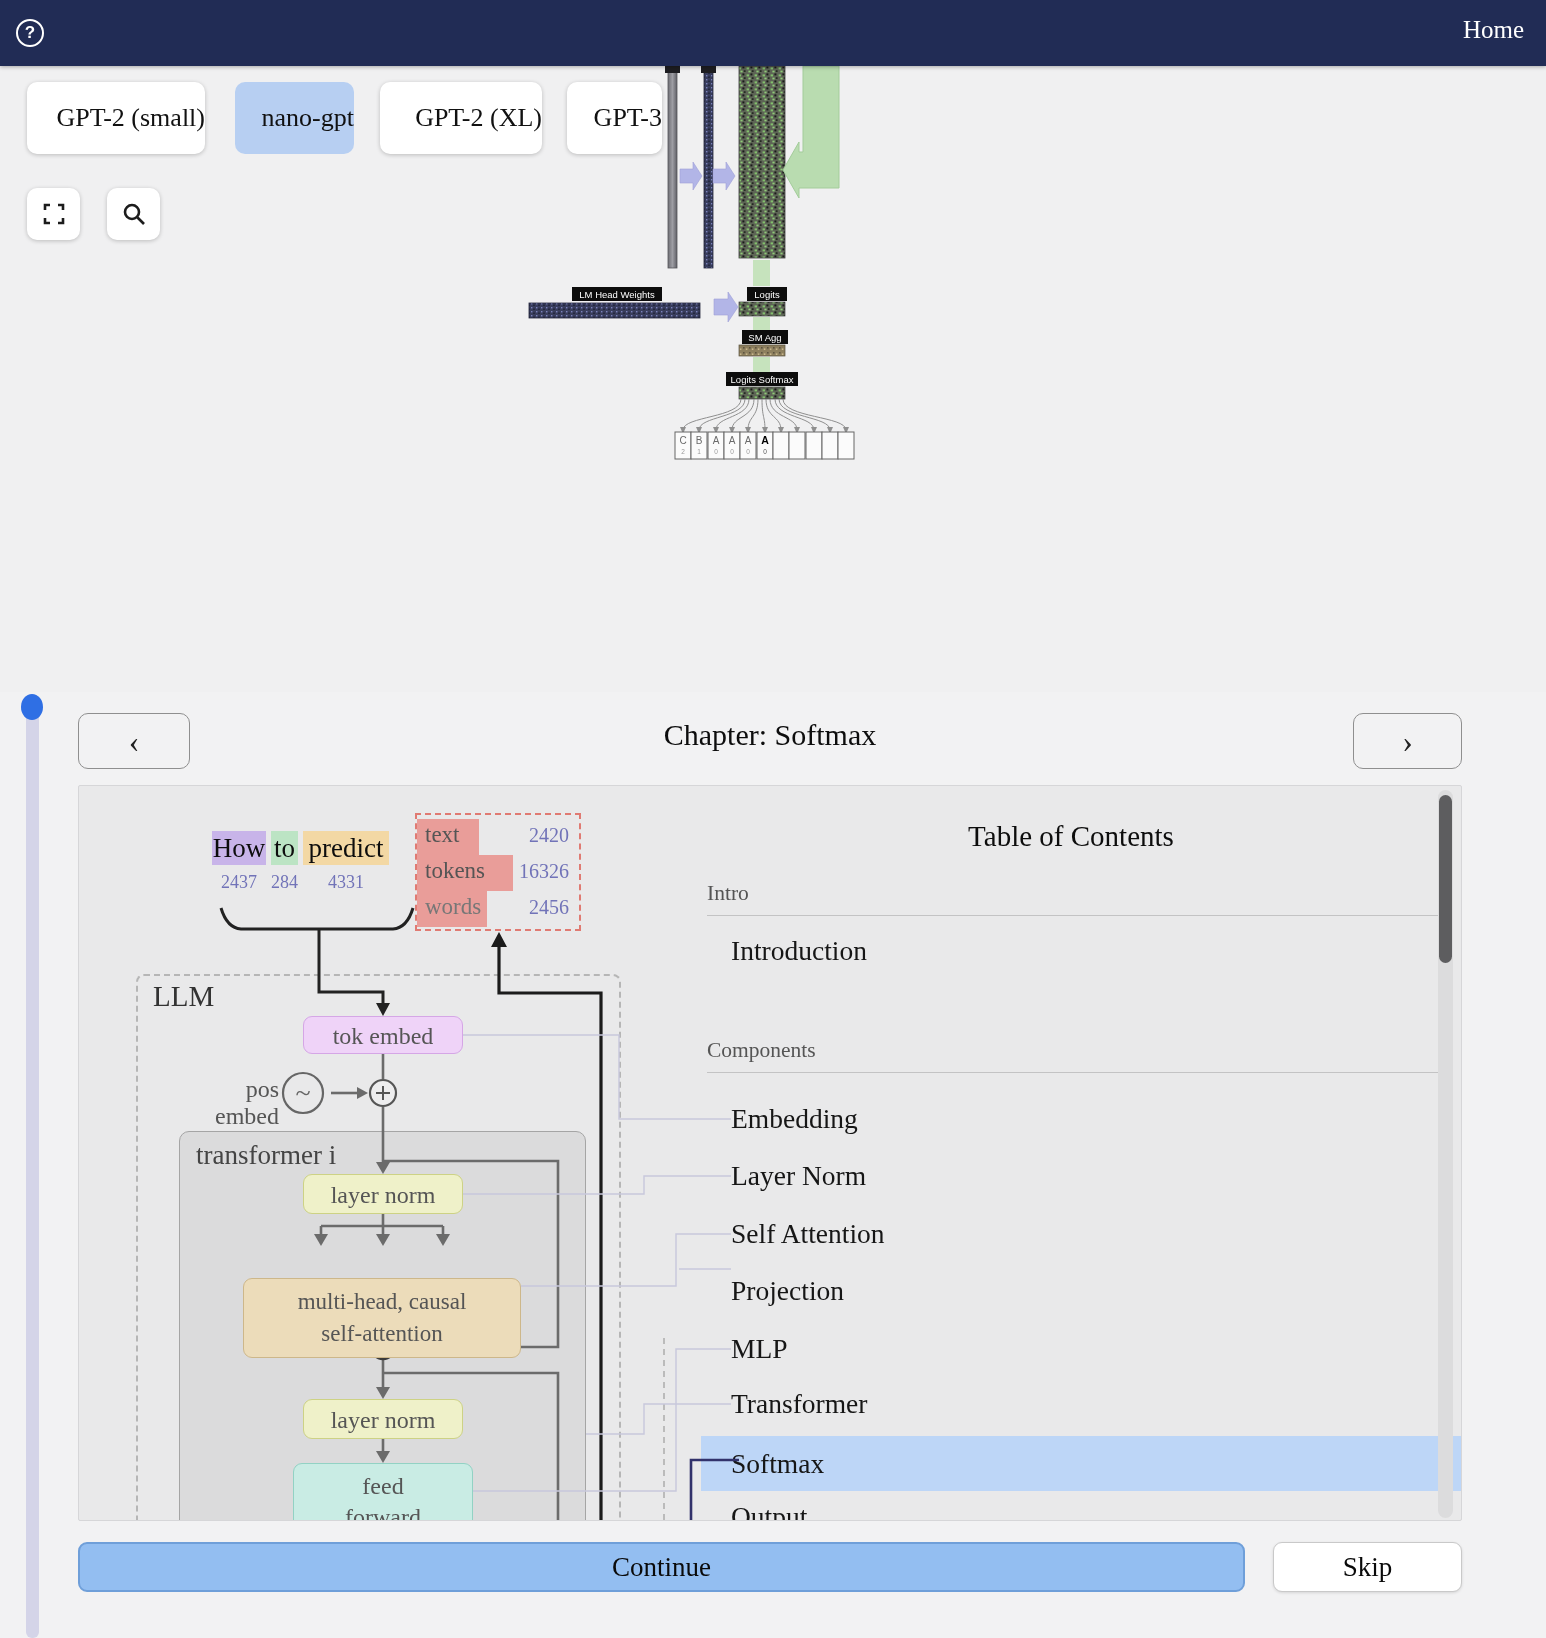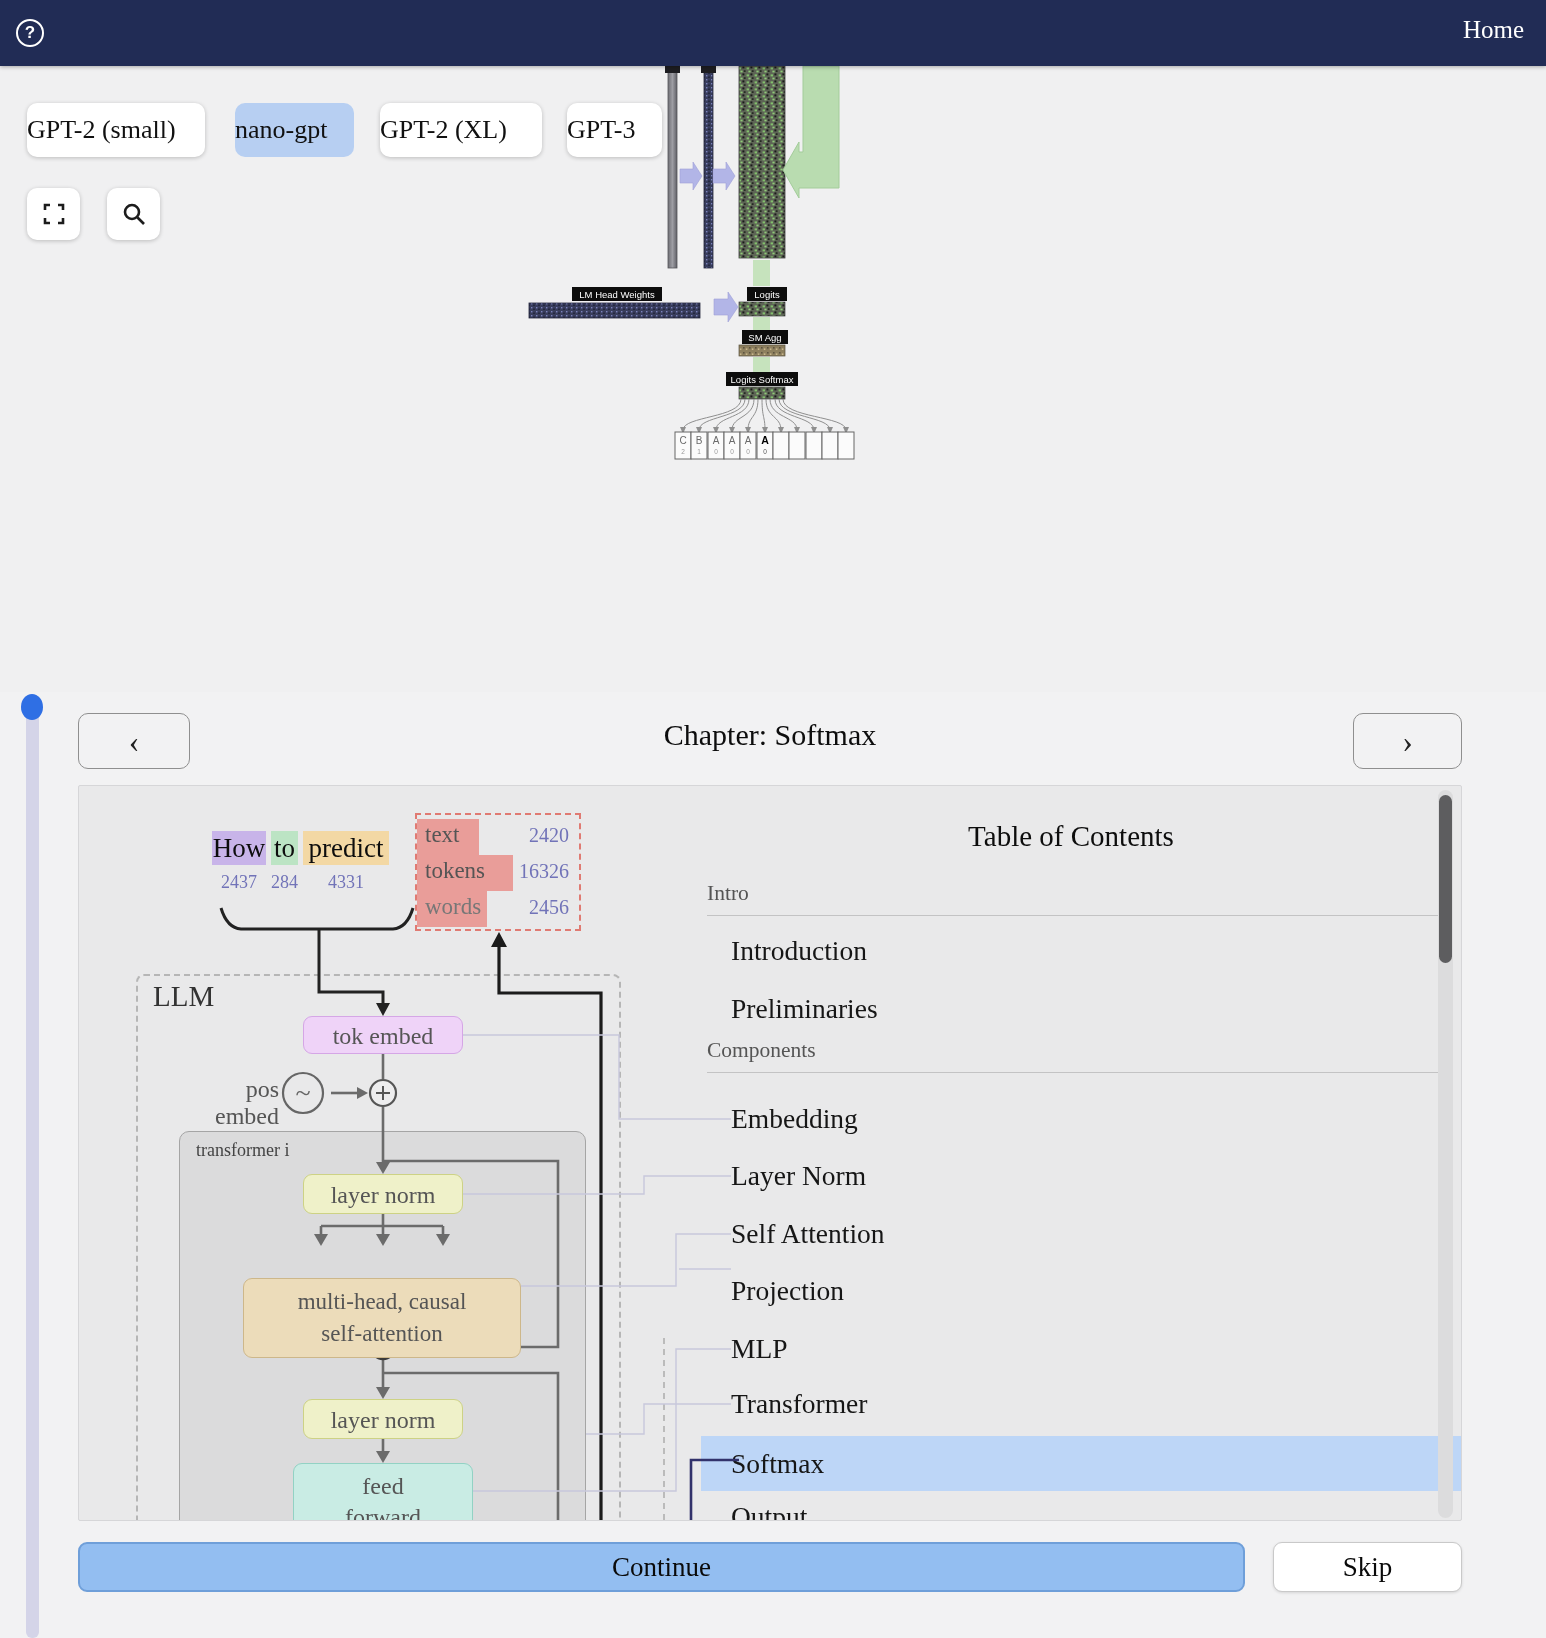--- a/index.html
+++ b/index.html
@@ -8,38 +8,38 @@
   .abs { position:absolute; }
 
   
   .header { position:absolute; left:0; top:0; width:1546px; height:66px; background:#212c55; box-shadow:0 1px 4px rgba(0,0,0,.3); z-index:10;}
   .help-circle { position:absolute; left:16px; top:19px; width:28px; height:28px; border:2px solid #fff; border-radius:50%; color:#fff; font-size:17px; font-weight:bold; text-align:center; line-height:24px; font-family:"Liberation Sans", sans-serif;}
   .header-title { position:absolute; left:0; top:11px; width:100%; text-align:center; color:#fff; font-size:35px; font-weight:bold; }
   .home-link { position:absolute; right:22px; top:16px; color:#fff; font-size:25px; }
 
   
   .canvas { position:absolute; left:0; top:66px; width:1546px; height:626px; background:#f0f0f1; box-shadow:0 2px 5px rgba(0,0,0,.15); }
-  .model-btn { position:absolute; top:37px; height:54px; background:#fff; border:none; border-radius:10px; box-shadow:0 1px 4px rgba(0,0,0,.22); font-family:"Liberation Serif", serif; font-size:26px; color:#111; text-align:left; cursor:pointer;}
+  .model-btn { position:absolute; top:16px; height:72px; background:#fff; border:none; border-radius:10px; box-shadow:0 1px 4px rgba(0,0,0,.22); font-family:"Liberation Serif", serif; font-size:26px; color:#111; text-align:right; cursor:pointer;}
   .model-btn.selected { background:#b7cff2; box-shadow:none; }
   .icon-btn { position:absolute; top:122px; width:53px; height:52px; background:#fff; border:none; border-radius:10px; box-shadow:0 1px 4px rgba(0,0,0,.22); cursor:pointer; display:flex; align-items:center; justify-content:center;}
 
   
   .walkthrough { position:absolute; left:0; top:692px; width:1546px; height:946px; background:#f2f2f3; }
   .timeline-bar { position:absolute; left:26px; top:13px; width:13px; height:933px; background:#d4d4e8; border-radius:6px; }
   .timeline-dot { position:absolute; left:21px; top:2px; width:22px; height:26px; background:#2f6fe4; border-radius:50%; }
   .nav-btn { position:absolute; top:21px; height:56px; background:transparent; border:1.6px solid #8f8f8f; border-radius:10px; font-size:32px; color:#222; cursor:pointer; font-family:"Liberation Serif", serif; line-height:50px; text-align:center;}
   .chapter-title { position:absolute; left:78px; top:26px; width:1384px; text-align:center; font-size:30px; color:#0d0d0d; }
 
   .content-panel { position:absolute; left:78px; top:93px; width:1384px; height:736px; background:#e9e9ea; border:1px solid #d6d6d8; border-radius:2px; overflow:hidden; }
 
   
   .llm-box { position:absolute; left:57px; top:188px; width:485px; height:600px; border:2px dashed #b6b6b6; border-radius:8px; z-index:1;}
   .llm-label { position:absolute; left:15px; top:4px; font-size:29px; color:#333; }
   .tf-box { position:absolute; left:100px; top:345px; width:407px; height:440px; background:#dbdbdc; border:1.5px solid #a5a5a5; border-radius:10px; z-index:1;}
-  .tf-label { position:absolute; left:16px; top:8px; font-size:18px; color:#444; }
+  .tf-label { position:absolute; left:16px; top:8px; font-size:27px; color:#444; }
   .dsvg { position:absolute; left:0; top:0; z-index:2; }
   .node { position:absolute; z-index:3; text-align:center; font-size:24px; color:#555; border-radius:9px; }
   .chip { position:absolute; z-index:3; font-size:27px; color:#0d0d0d; text-align:center; line-height:34px; }
   .chip-id { position:absolute; z-index:3; font-size:18px; color:#7173b8; text-align:center; }
   .red-box { position:absolute; left:336px; top:27px; width:166px; height:118px; border:2px dashed #e07a72; z-index:3; }
   .red-row { position:absolute; left:0; height:36px; }
   .red-fill { position:absolute; left:0; top:0; height:36px; background:#e99d99; }
   .red-word { position:absolute; left:8px; top:3px; font-size:23px; color:#555; }
   .red-num { position:absolute; right:10px; top:5px; font-size:20px; color:#7173b8; }
   .pos-embed-label { position:absolute; left:100px; top:290px; width:100px; font-size:24px; color:#555; text-align:right; z-index:3;}
@@ -307,21 +307,20 @@
       <div class="node" style="left:224px; top:613px; width:160px; height:40px; line-height:40px; background:#eff1c9; border:1px solid #cdd285;">layer norm</div>
       <div class="node" style="left:214px; top:677px; width:180px; height:90px; background:#c9ece4; border:1px solid #92d2c4;">
         <div style="margin-top:9px;">feed</div>
         <div style="margin-top:4px;">forward</div>
       </div>
 
       <div class="toc">
         <div class="toc-title">Table of Contents</div>
         <div class="toc-heading" style="top:95px;">Intro</div>
         <div class="toc-item" style="top:143px;">Introduction</div>
-        <div class="toc-item" style="top:201px;">Preliminaries</div>
         <div class="toc-heading" style="top:252px;">Components</div>
         <div class="toc-item" style="top:311px;">Embedding</div>
         <div class="toc-item" style="top:368px;">Layer Norm</div>
         <div class="toc-item" style="top:426px;">Self Attention</div>
         <div class="toc-item" style="top:483px;">Projection</div>
         <div class="toc-item" style="top:541px;">MLP</div>
         <div class="toc-item" style="top:596px;">Transformer</div>
         <div class="toc-item active" style="top:650px;">Softmax</div>
         <div class="toc-item" style="top:709px;">Output</div>
       </div>

